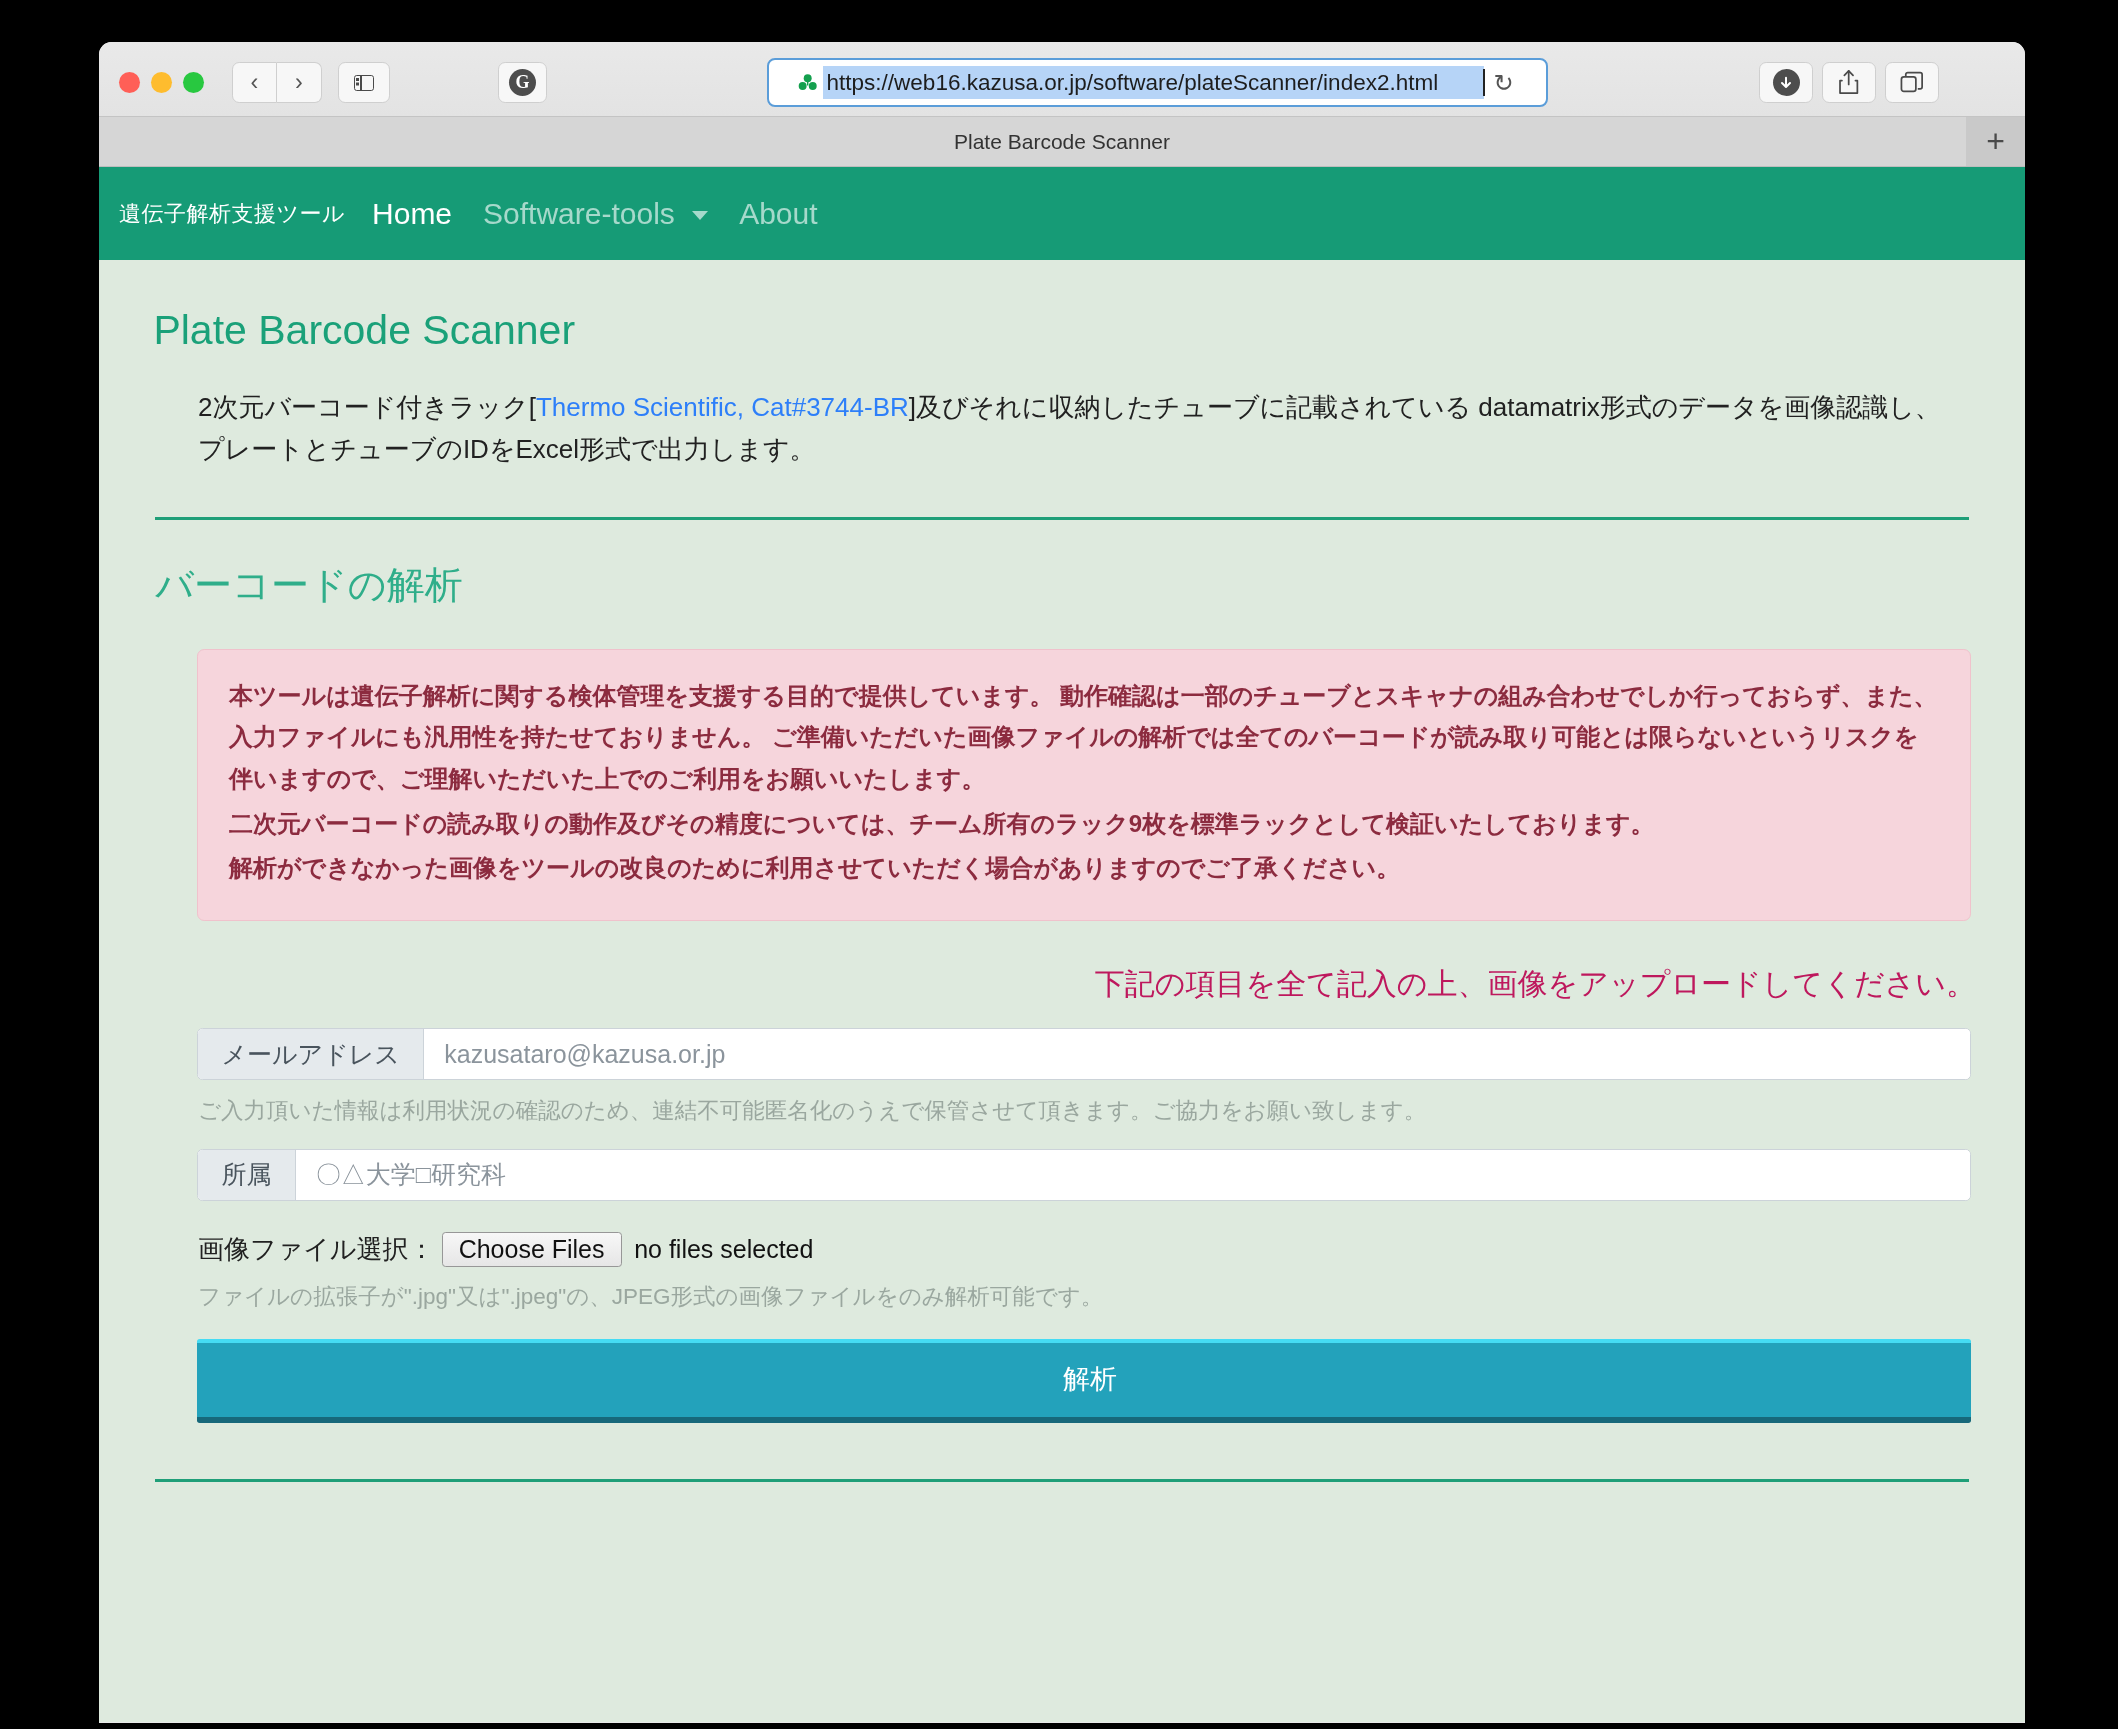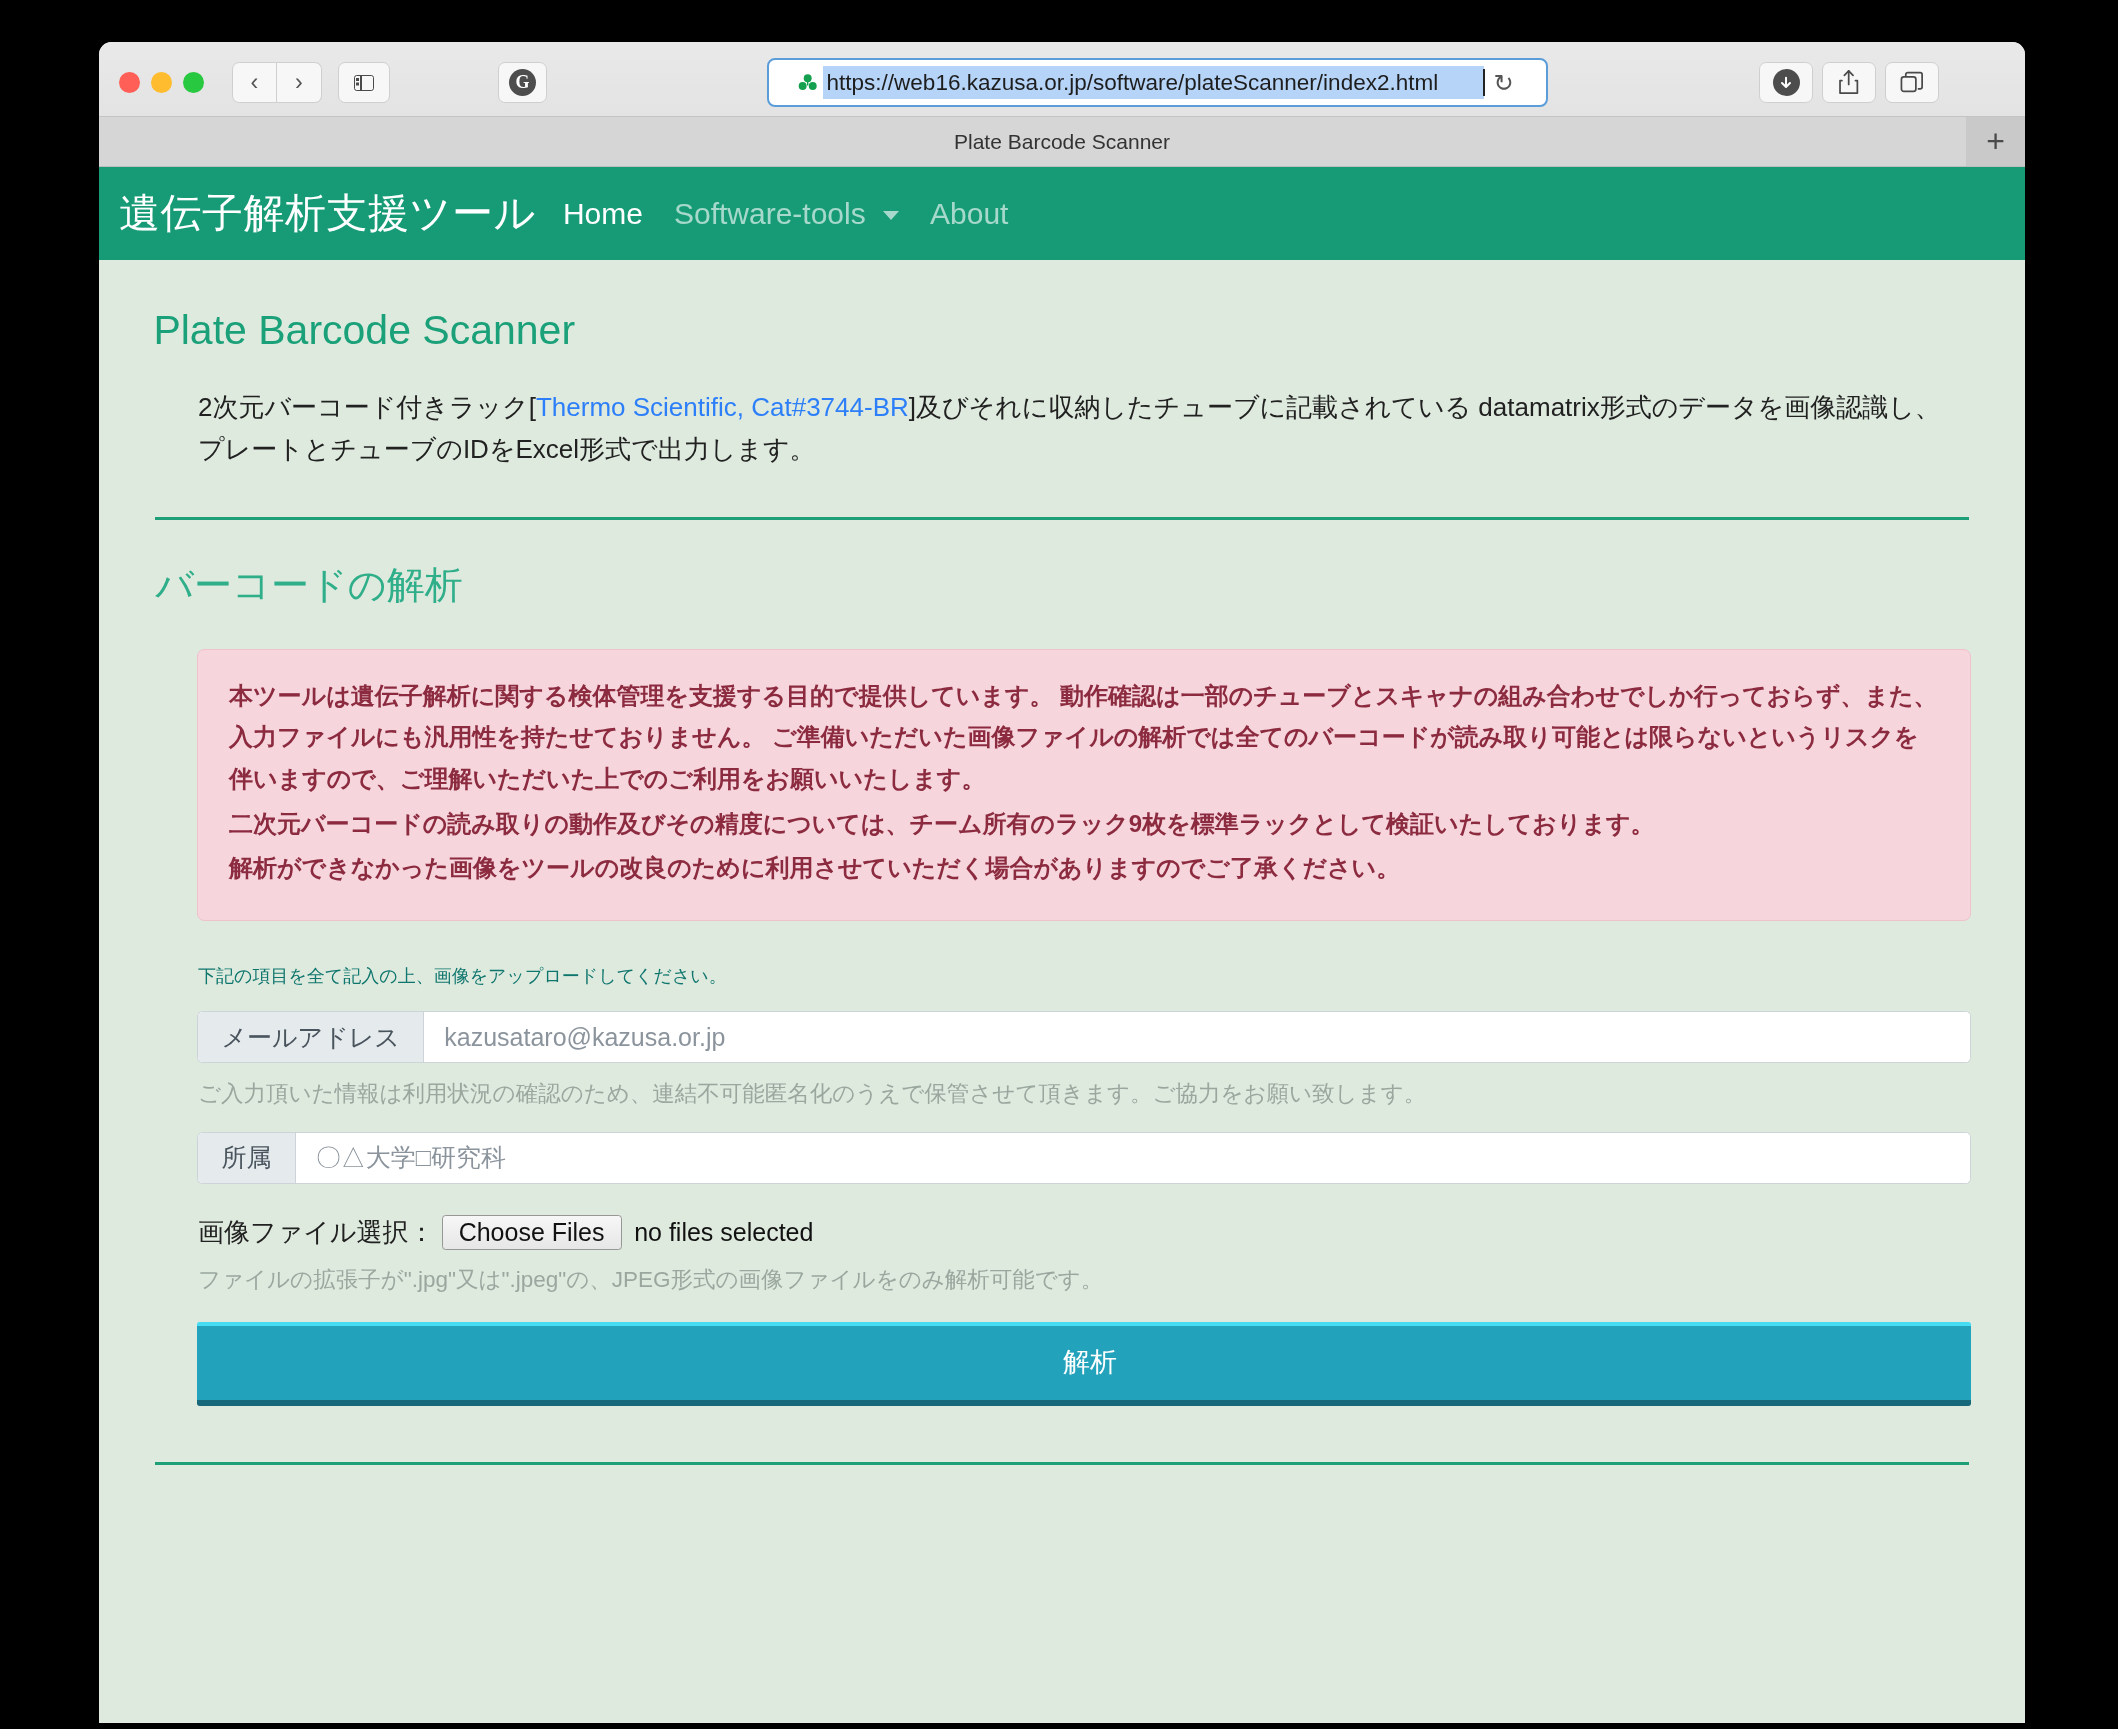--- a/index.html
+++ b/index.html
@@ -112,21 +112,21 @@
 
   
   #page { background: #deeade; height: calc(100% - 126px); overflow: hidden; position: relative; }
 
   #navbar {
     background: #169b76;
     height: 93px;
     display: flex; align-items: center;
     padding-left: 20px;
   }
-  #brand { color: #fff; font-size: 41px; margin-right: 27px; letter-spacing: 0.5px; }
+  #brand { color: #fff; font-size: 22px; margin-right: 27px; letter-spacing: 0.5px; }
   .navlink { color: #fff; font-size: 30px; margin-right: 31px; }
   .navlink.dim { color: rgba(255,255,255,.62); }
   .caret-down {
     display: inline-block; margin-left: 9px;
     border-left: 8px solid transparent; border-right: 8px solid transparent;
     border-top: 9px solid rgba(255,255,255,.62);
     vertical-align: middle;
   }
 
   #content { padding: 0 49px; }
@@ -155,22 +155,22 @@
     border-radius: 7.2px;
     margin: 38px 5.4px 0 49px;
     padding: 25px 31px 31px 31px;
     color: #8c2b3f;
     font-size: 24px; font-weight: bold; line-height: 1.72;
   }
   #alert p { margin: 0; }
   #alert p + p { margin-top: 3.6px; }
 
   p#upload-instruction {
-    font-size: 18px; color: #0f766e;
-    margin: 43px 0 0 0; padding-left: 50px;
+    font-size: 30px; color: #be185d;
+    margin: 43px 0 0 0; padding-left: 50px; text-align: right;
   }
 
   .input-group {
     display: flex; align-items: stretch;
     margin: 23.4px 5.4px 0 49px;
     height: 52px;
     border: 0.9px solid #ccd3d9;
     border-radius: 5.4px;
     background: #fff;
     overflow: hidden;

